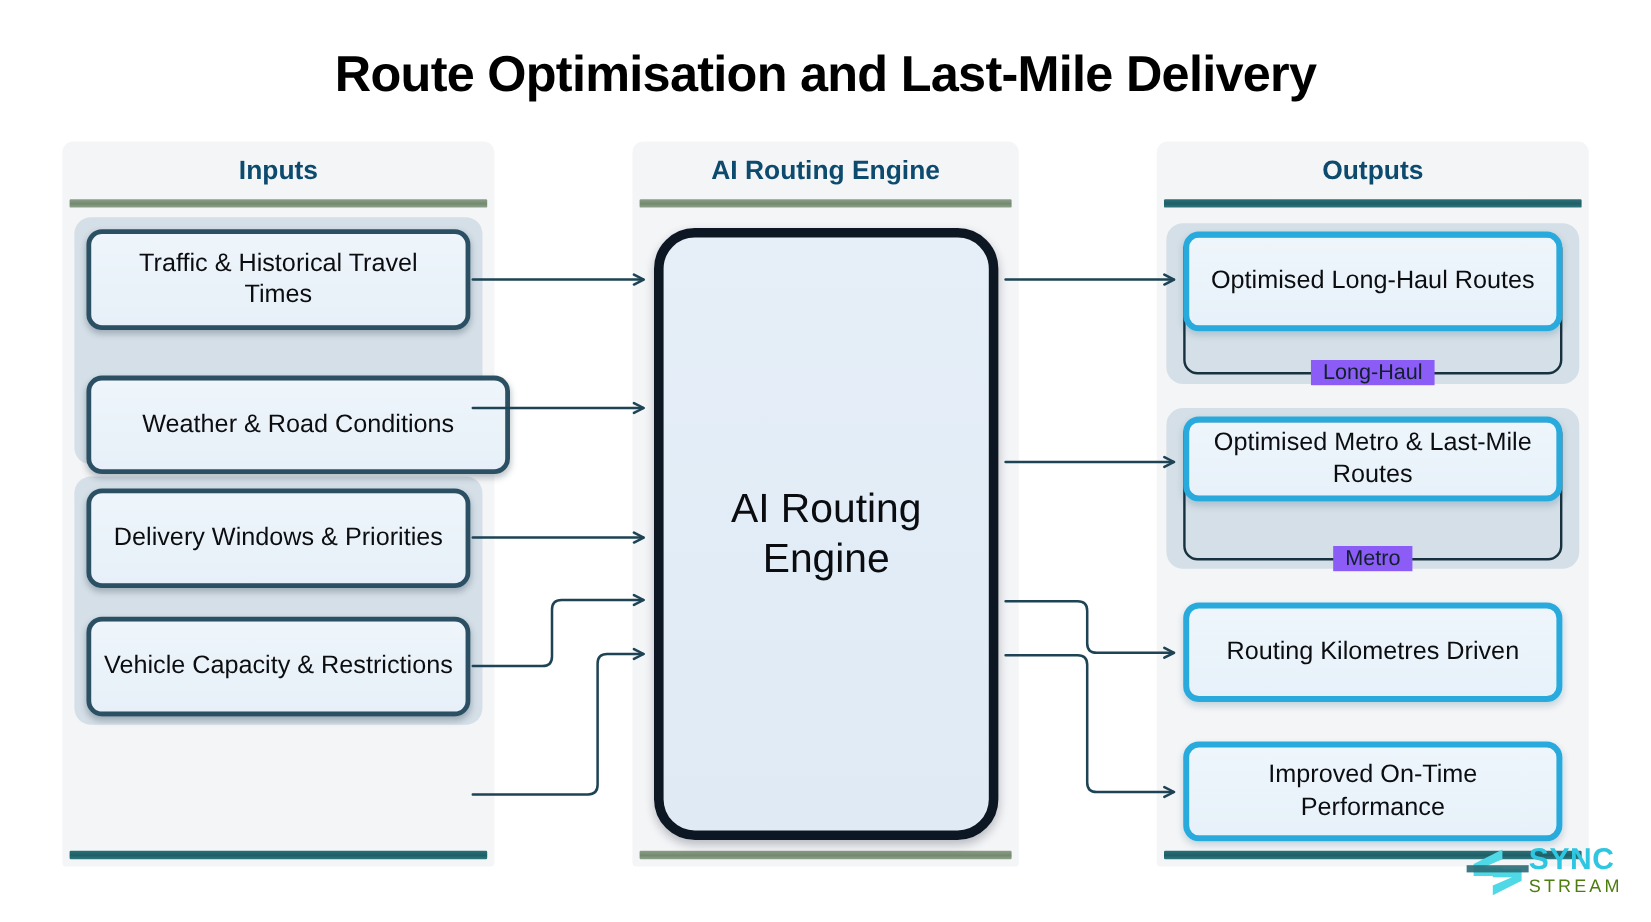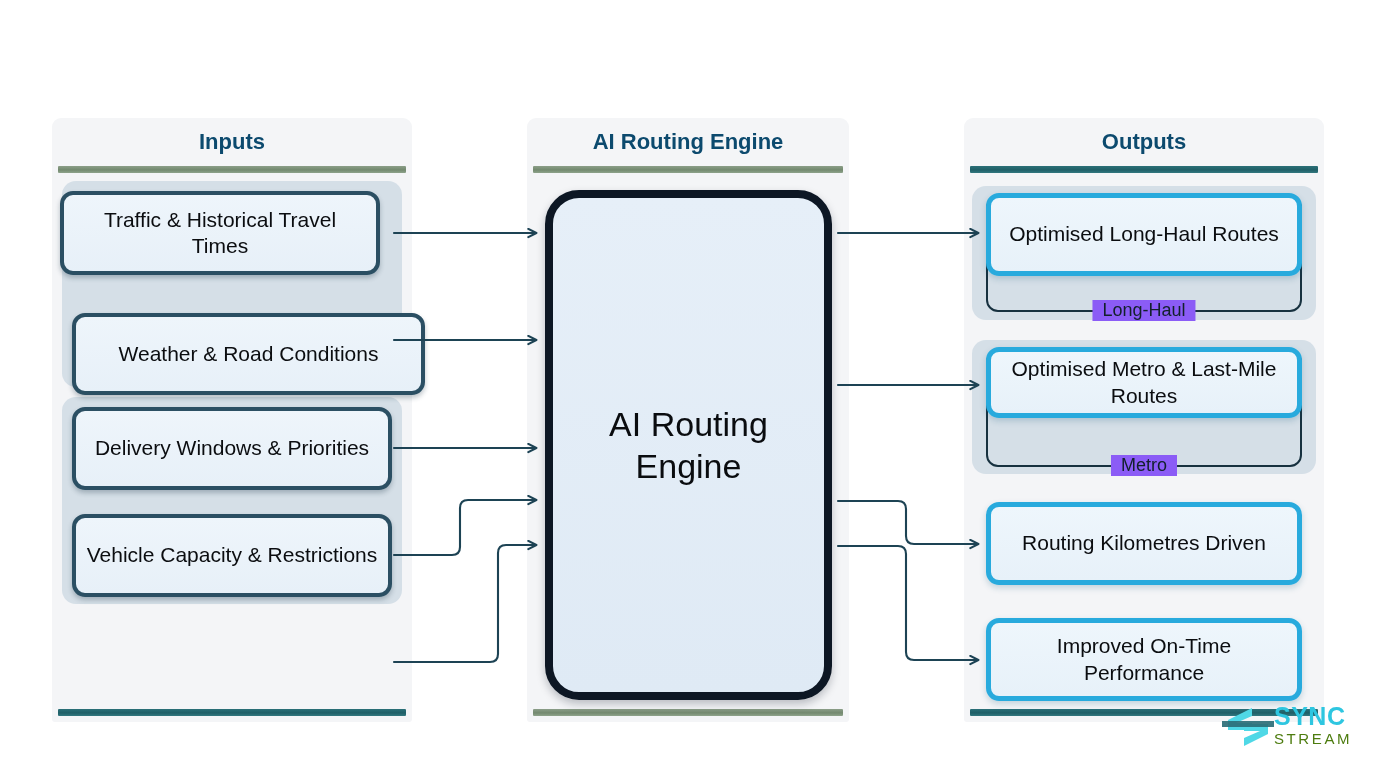--- a/index.html
+++ b/index.html
@@ -126,31 +126,32 @@
     line-height: 1;
   }
   .logo-sync   { font-size: 25px; font-weight: 700; color: #2ec6e0; letter-spacing: .5px; }
   .logo-stream { font-size: 15px; font-weight: 400; color: #4d7c0f; letter-spacing: 2.6px; margin-top: 2px; }
 </style>
 </head>
 <body>
 
 <div id="stage">
 
+  <div class="title">Route Optimisation and Last-Mile Delivery</div>
 
   <div class="column" style="left:52px; top:118px; width:360px; height:604px;">
     <div class="col-head">Inputs</div>
     <div class="col-rule sage"></div>
     <div class="col-foot teal"></div>
   </div>
 
   <div class="in-group" style="left:62px; top:181px; width:340px; height:206px;"></div>
   <div class="in-group" style="left:62px; top:397px; width:340px; height:207px;"></div>
 
-  <div class="in-card" style="left:60px; top:191px; width:320px; height:84px;">
+  <div class="in-card" style="left:72px; top:191px; width:320px; height:84px;">
     <span>Traffic &amp; Historical Travel Times</span>
   </div>
   <div class="in-card" style="left:72px; top:313px; width:353px; height:82px;justify-content:center;">
     <span>Weather &amp; Road Conditions</span>
   </div>
   <div class="in-card" style="left:72px; top:407px; width:320px; height:83px;">
     <span>Delivery Windows &amp; Priorities</span>
   </div>
   <div class="in-card" style="left:72px; top:514px; width:320px; height:83px;">
     <span>Vehicle Capacity &amp; Restrictions</span>

